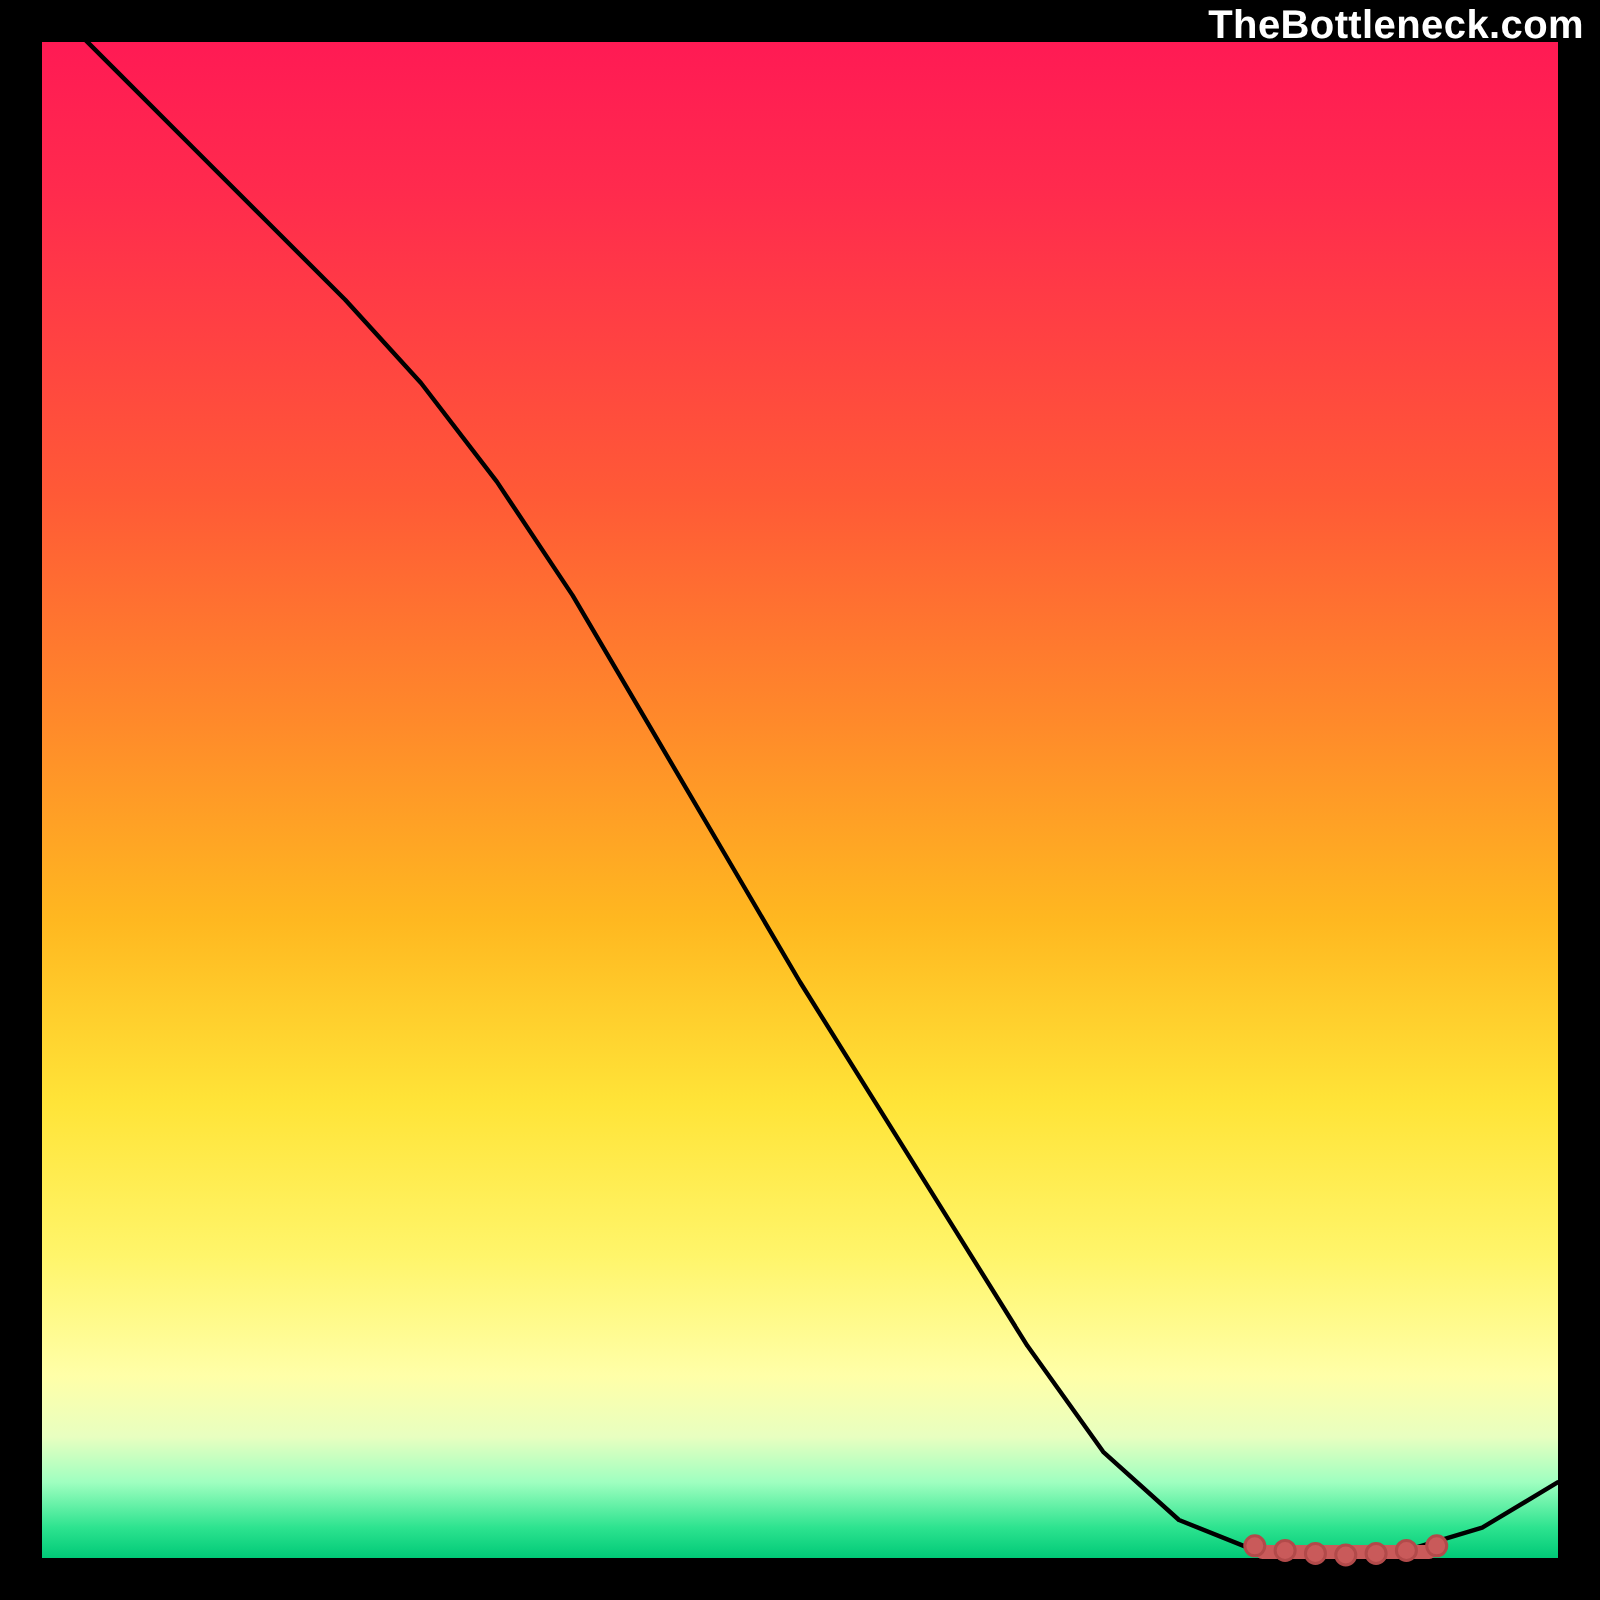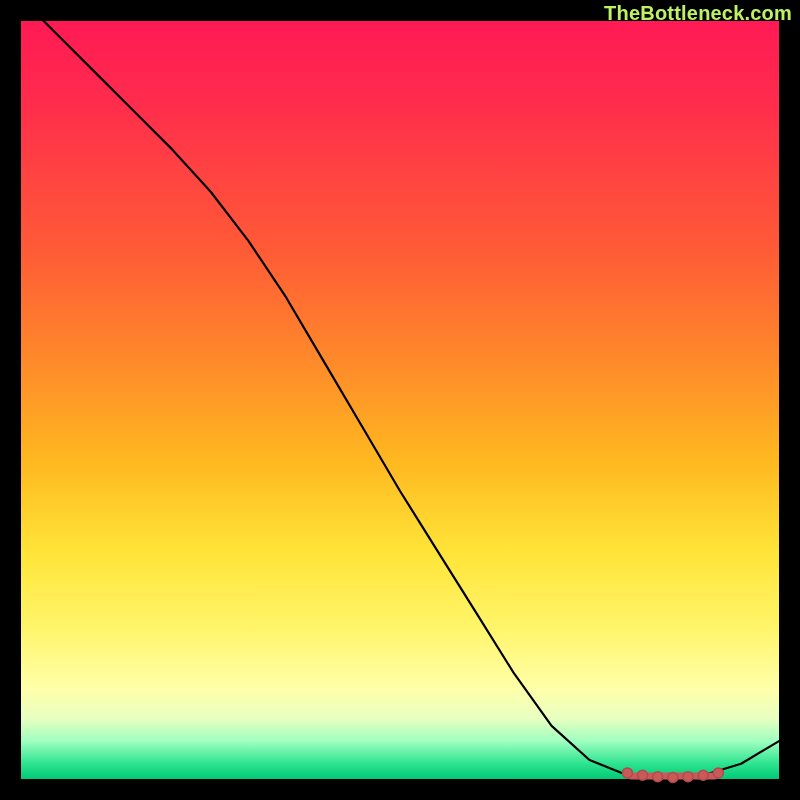--- a/index.html
+++ b/index.html
@@ -39,21 +39,21 @@
       #00c977 100%
     );
   }
   .watermark {
     position: absolute;
     top: 2px;
     right: 8px;
     font-family: Arial, Helvetica, sans-serif;
     font-size: 20px;
     font-weight: 600;
-    color: #bef264;
+    color: #ffffff;
     letter-spacing: 0.2px;
     user-select: none;
   }
   svg.overlay {
     position: absolute;
     left: 21px;
     top: 21px;
     width: 758px;
     height: 758px;
     overflow: visible;

